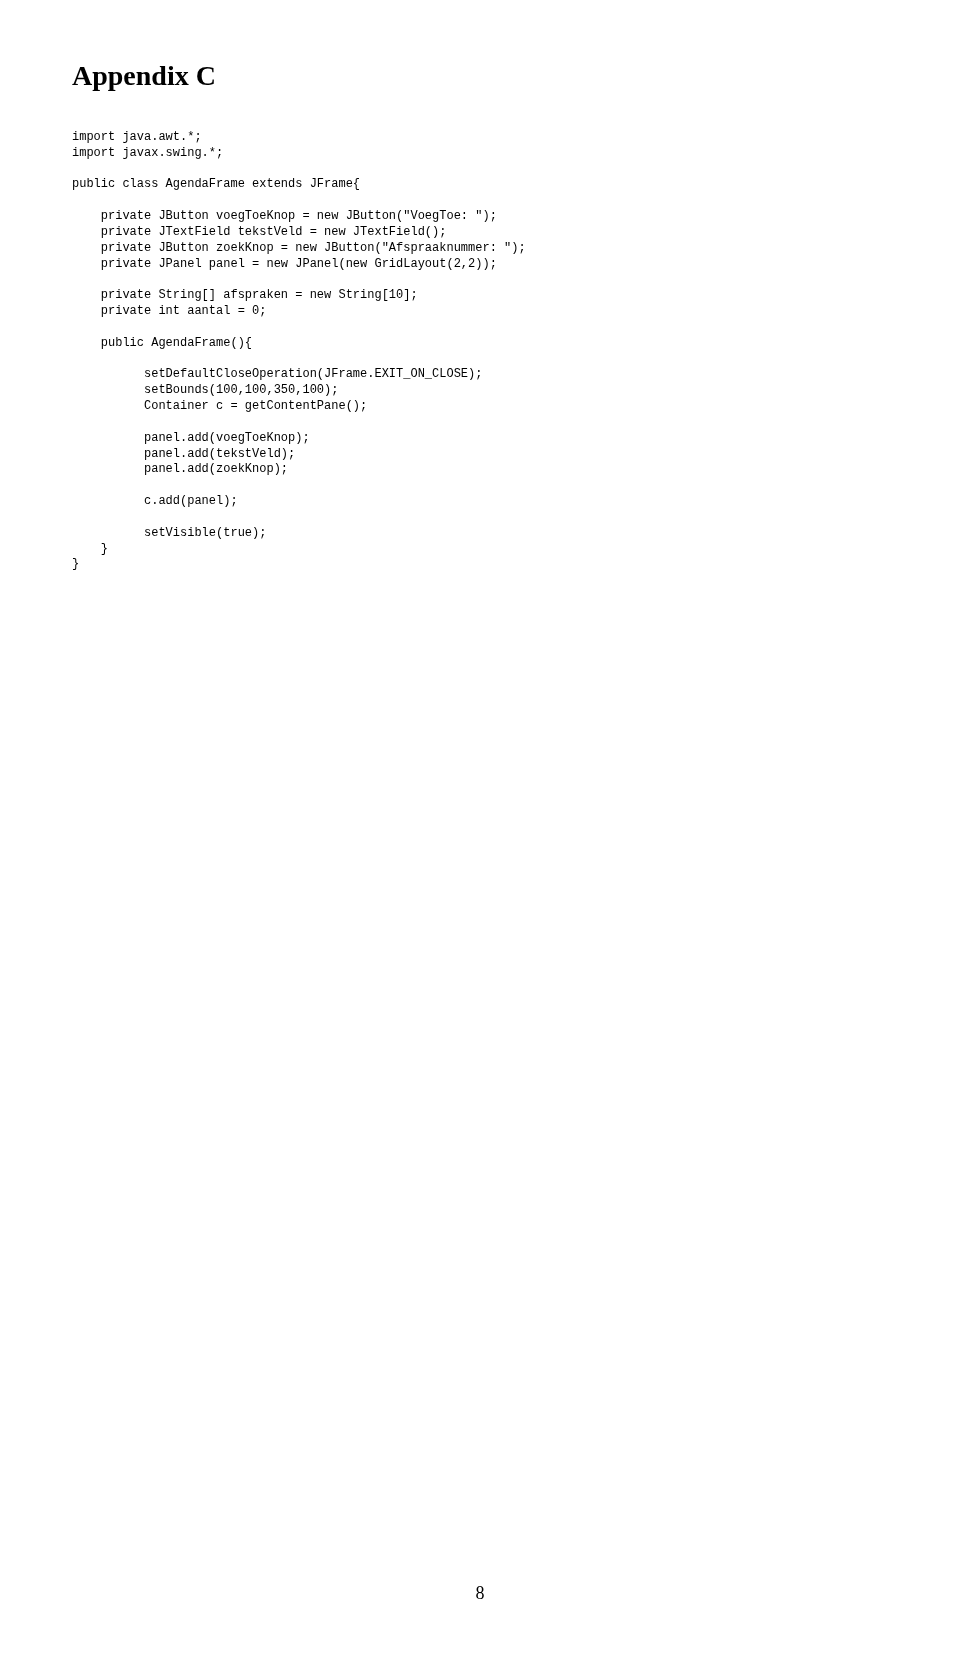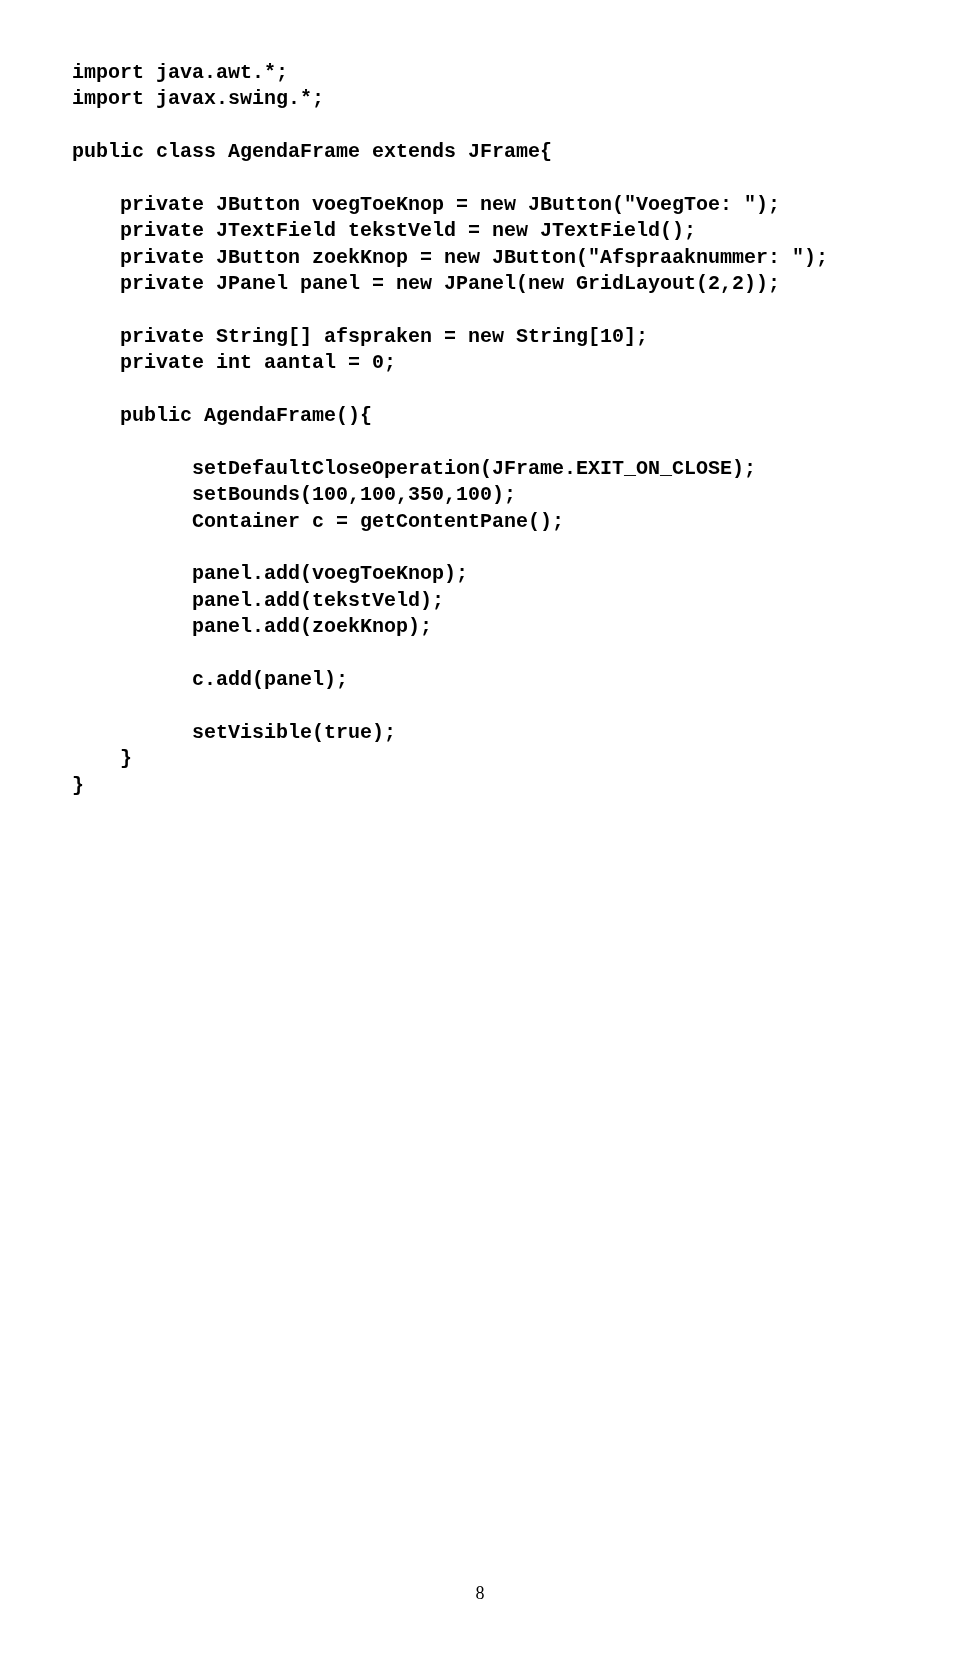--- a/index.html
+++ b/index.html
@@ -15,39 +15,39 @@
     padding: 60px 72px 0 72px;
     box-sizing: border-box;
   }
   .heading {
     font-size: 28px;
     font-weight: bold;
     margin: 0 0 38px 0;
   }
   .code {
     font-family: "Courier New", Courier, monospace;
-    font-size: 20px;
+    font-size: 12px;
     white-space: pre;
     line-height: 1.32;
-    font-weight: bold;
   }
   .pagenum {
     position: absolute;
     left: 0;
     right: 0;
     bottom: 70px;
     text-align: center;
     font-size: 18px;
     font-family: "Times New Roman", Times, serif;
   }
 </style>
 </head>
 <body>
 
 <div class="page">
+  <h1 class="heading">Appendix C</h1>
   <div class="code">import java.awt.*;
 import javax.swing.*;
 
 public class AgendaFrame extends JFrame{
 
     private JButton voegToeKnop = new JButton("VoegToe: ");
     private JTextField tekstVeld = new JTextField();
     private JButton zoekKnop = new JButton("Afspraaknummer: ");
     private JPanel panel = new JPanel(new GridLayout(2,2));
 

